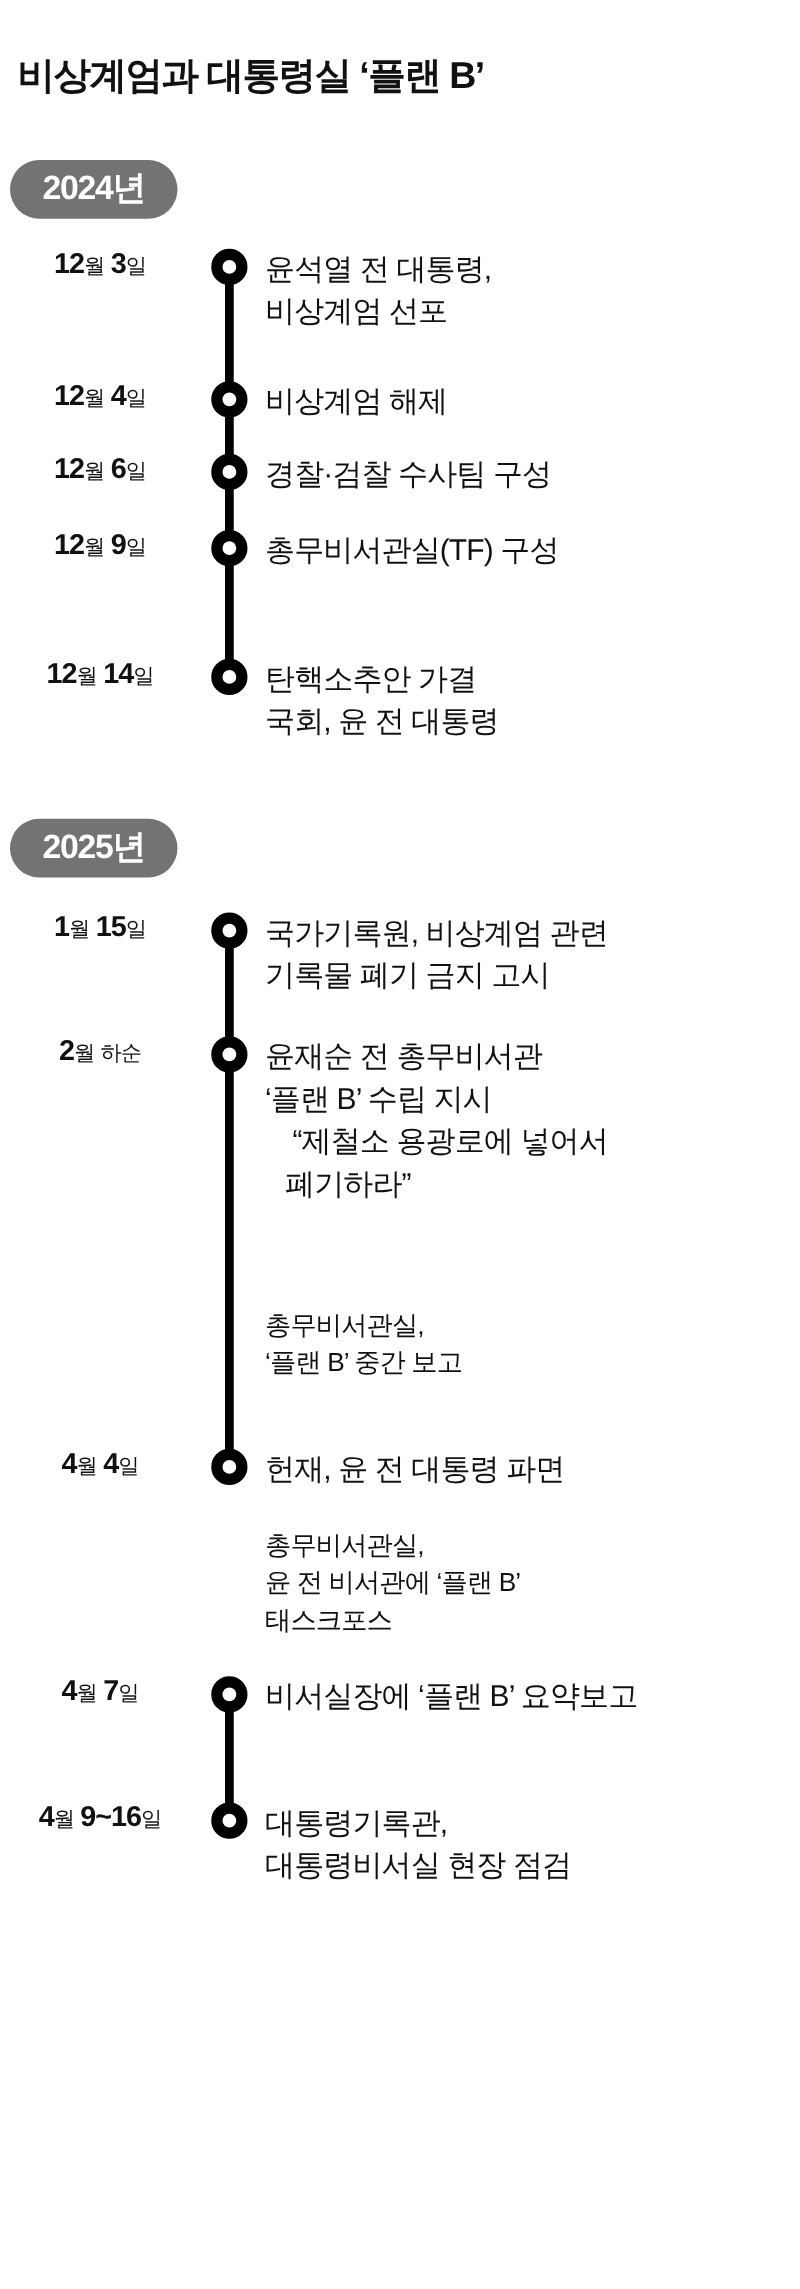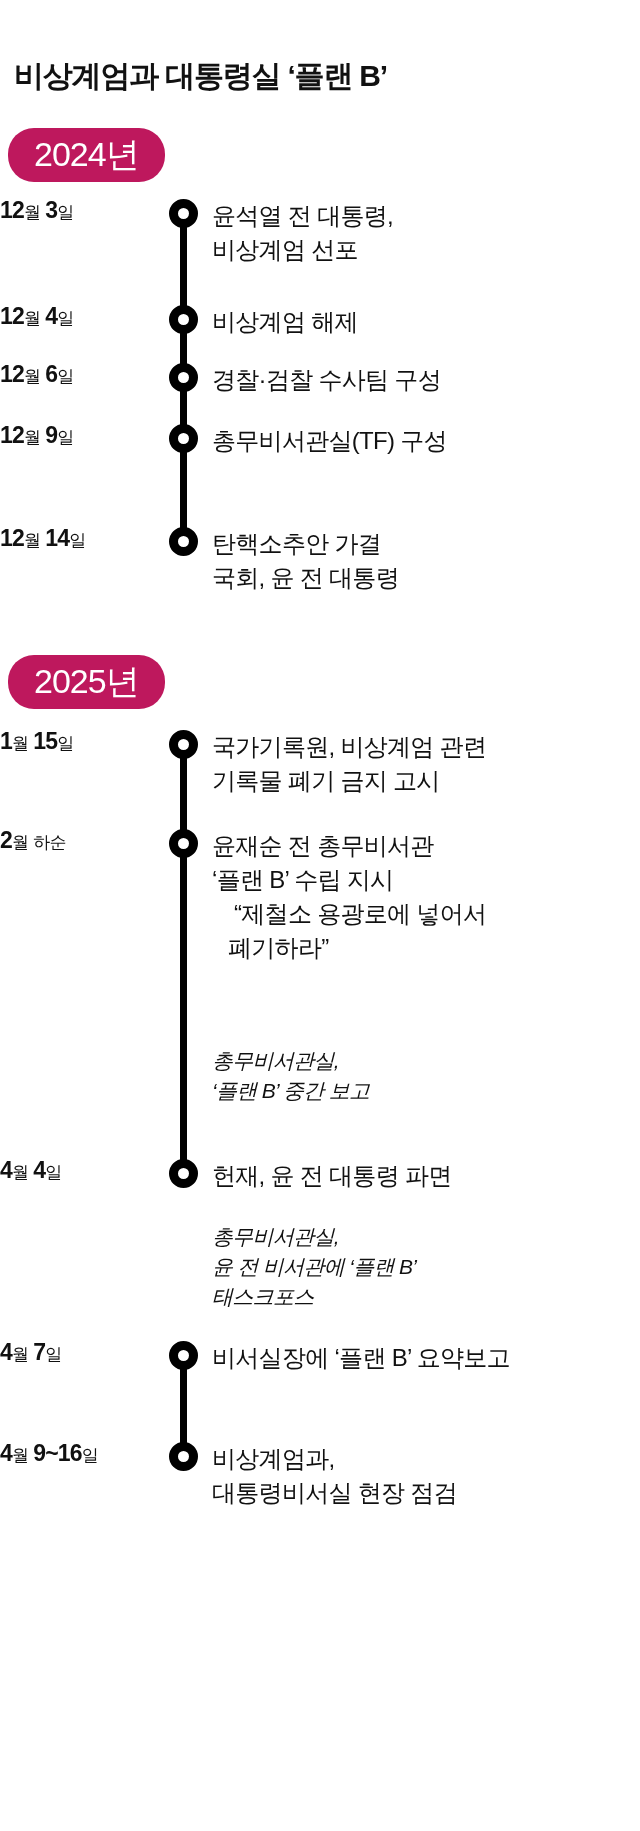--- a/index.html
+++ b/index.html
@@ -21,36 +21,36 @@
     width: 640px;
     height: 1831px;
     box-sizing: border-box;
     padding: 0;
   }
 
   
   .title {
     position: absolute;
     left: 14px;
-    top: 56px;
+    top: 40px;
     font-size: 30px;
     font-weight: bold;
     letter-spacing: -1.2px;
     color: #111111;
     white-space: nowrap;
   }
 
   
   .year-badge {
     position: absolute;
     left: 8px;
-    background: #be185d;
+    background: #737373;
     color: #ffffff;
-    font-size: 34px;
-    font-weight: normal;
+    font-size: 27px;
+    font-weight: bold;
     letter-spacing: -1px;
     border-radius: 26px;
     padding: 9px 26px 11px 26px;
     line-height: 1;
     box-sizing: border-box;
   }
   .year-2024 { top: 128px; }
   .year-2025 { top: 655px; }
 
   
@@ -70,21 +70,21 @@
     position: absolute;
     left: 0;
     width: 640px;
     display: block;
   }
 
   .date {
     position: absolute;
     left: 0;
     width: 160px;
-    text-align: left;
+    text-align: center;
     font-size: 21px;
     letter-spacing: -0.8px;
     color: #111111;
     white-space: nowrap;
     line-height: 1;
   }
   .date .d-num {
     font-size: 23px;
     font-weight: 600;
   }
@@ -131,21 +131,20 @@
   .content .indent2 { padding-left: 16px; }
 
   .block-note {
     position: absolute;
     left: 212px;
     width: 424px;
     font-size: 21px;
     letter-spacing: -0.7px;
     line-height: 1.42;
     color: #111111;
-    font-style: italic;
   }
   .block-note .line { display: block; white-space: nowrap; }
 </style>
 </head>
 <body>
 
 <div class="infographic">
 
   <div class="title">비상계엄과 대통령실 ‘플랜 B’</div>
 
@@ -244,18 +243,18 @@
     <div class="marker"></div>
     <div class="content">
       <span class="line">비서실장에 ‘플랜 B’ 요약보고</span>
     </div>
   </div>
 
   <div class="row" style="top:1442px;">
     <div class="date"><span class="d-num">4</span><span class="d-unit">월</span> <span class="d-num">9~16</span><span class="d-unit">일</span></div>
     <div class="marker"></div>
     <div class="content">
-      <span class="line">비상계엄과,</span>
+      <span class="line">대통령기록관,</span>
       <span class="line">대통령비서실 현장 점검</span>
     </div>
   </div>
 
 </div>
 
 </body></html>

